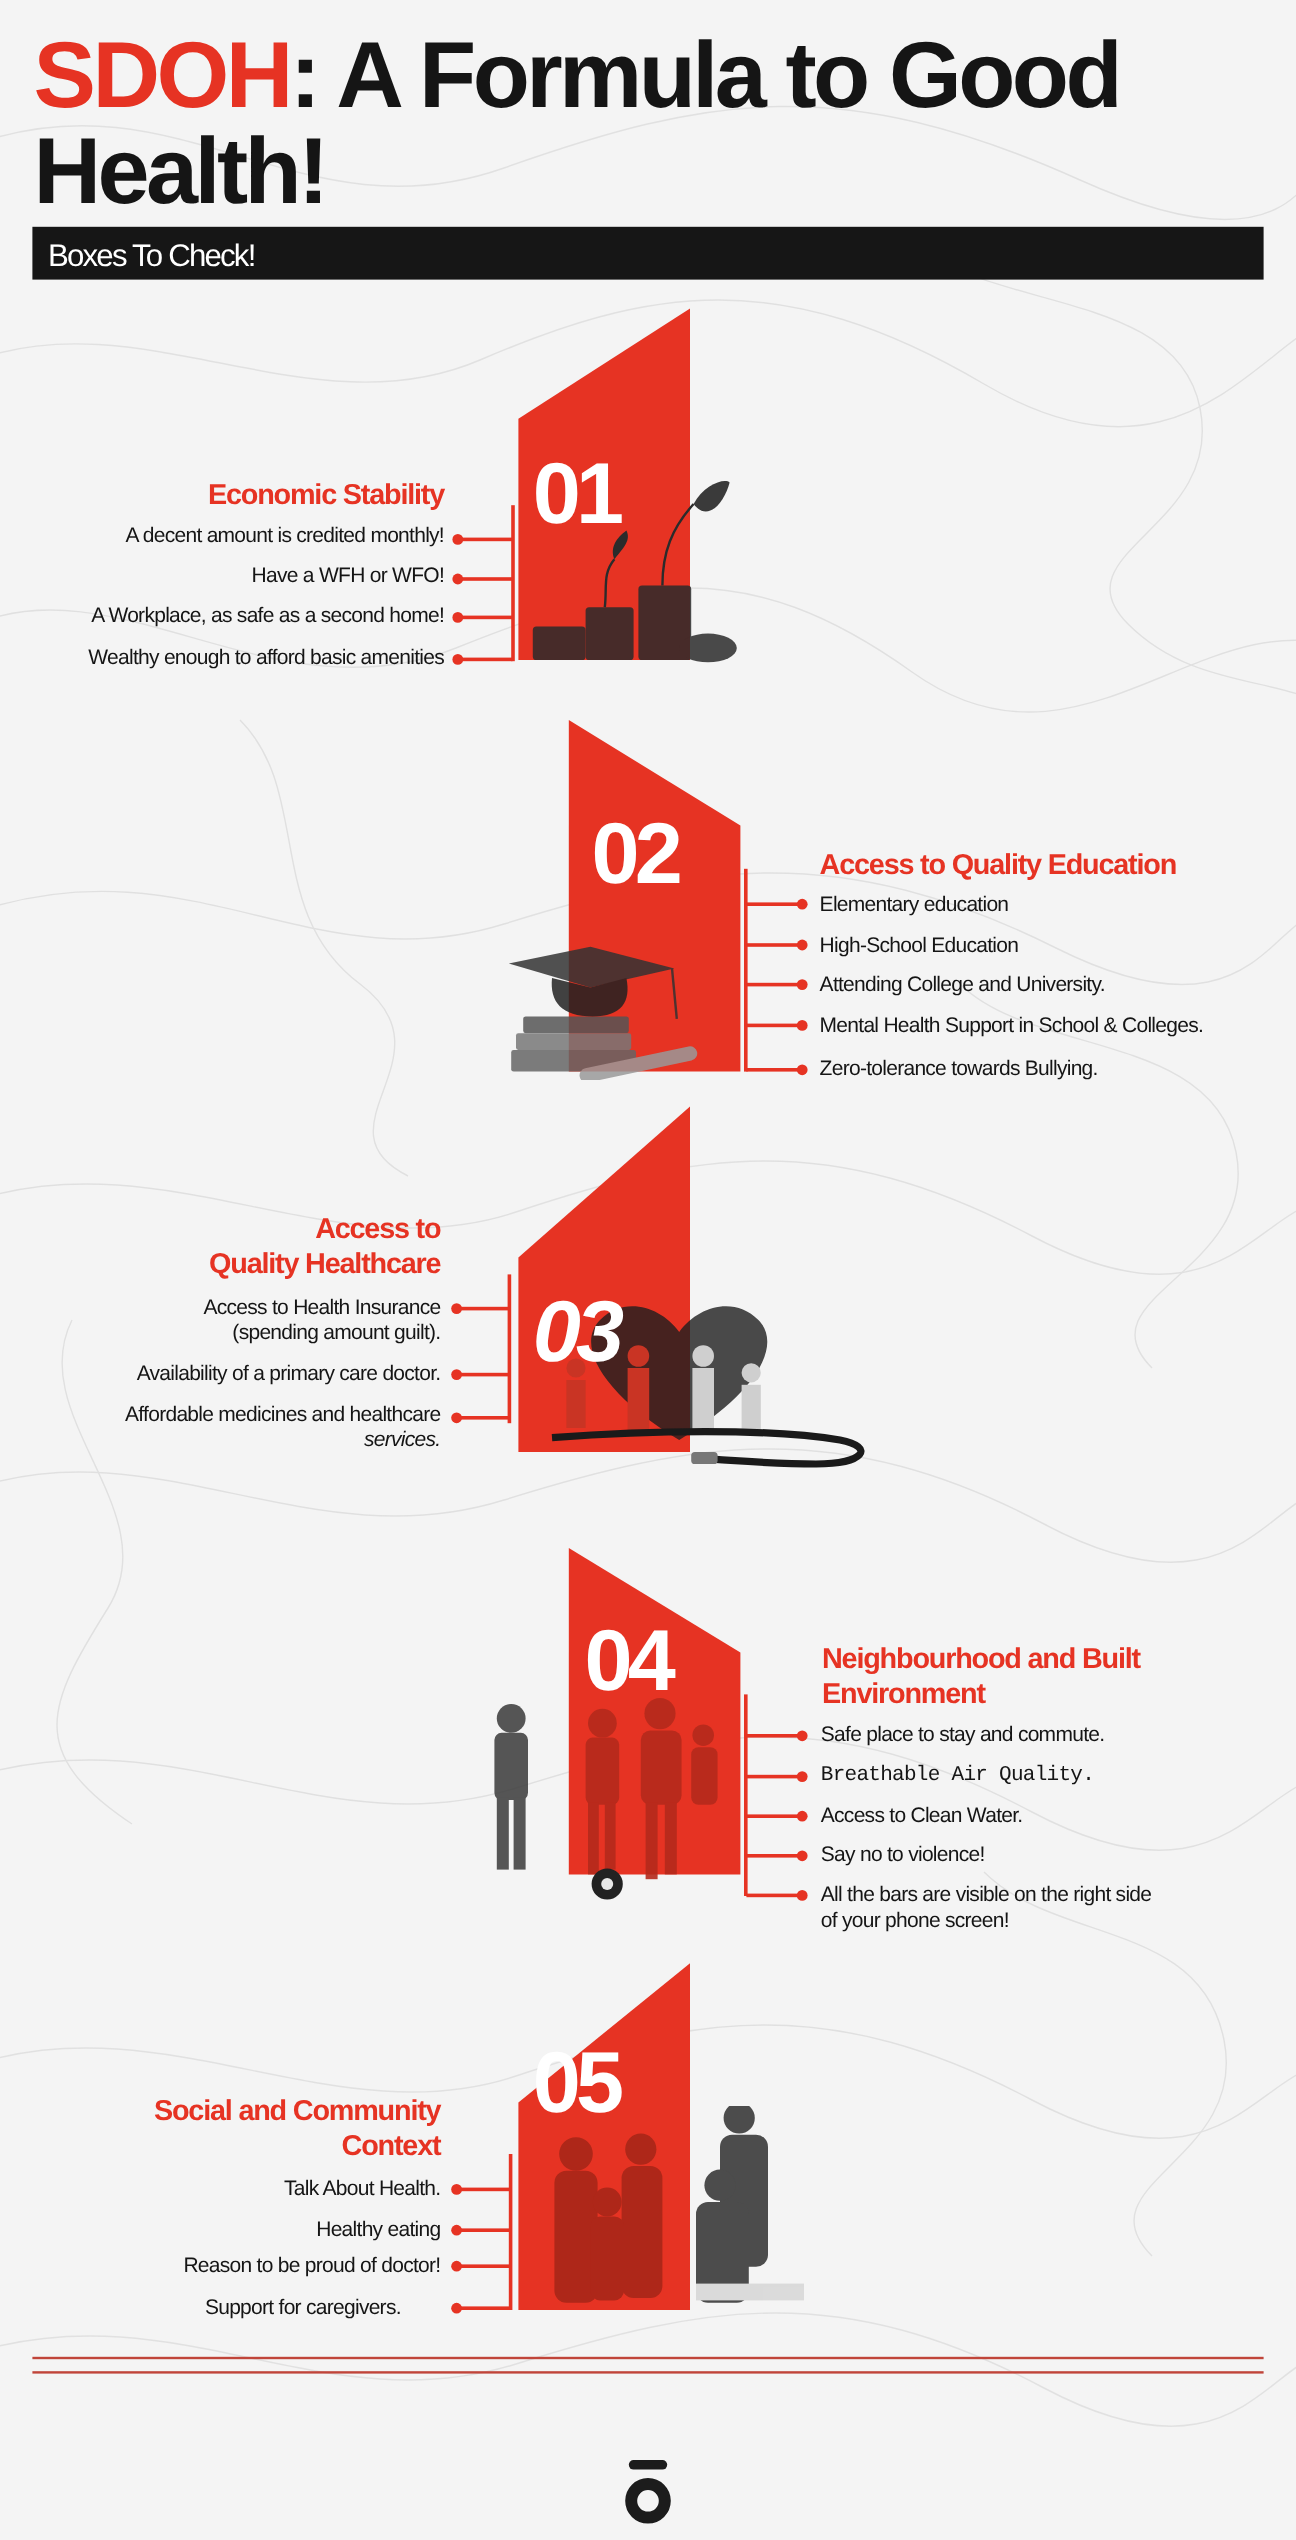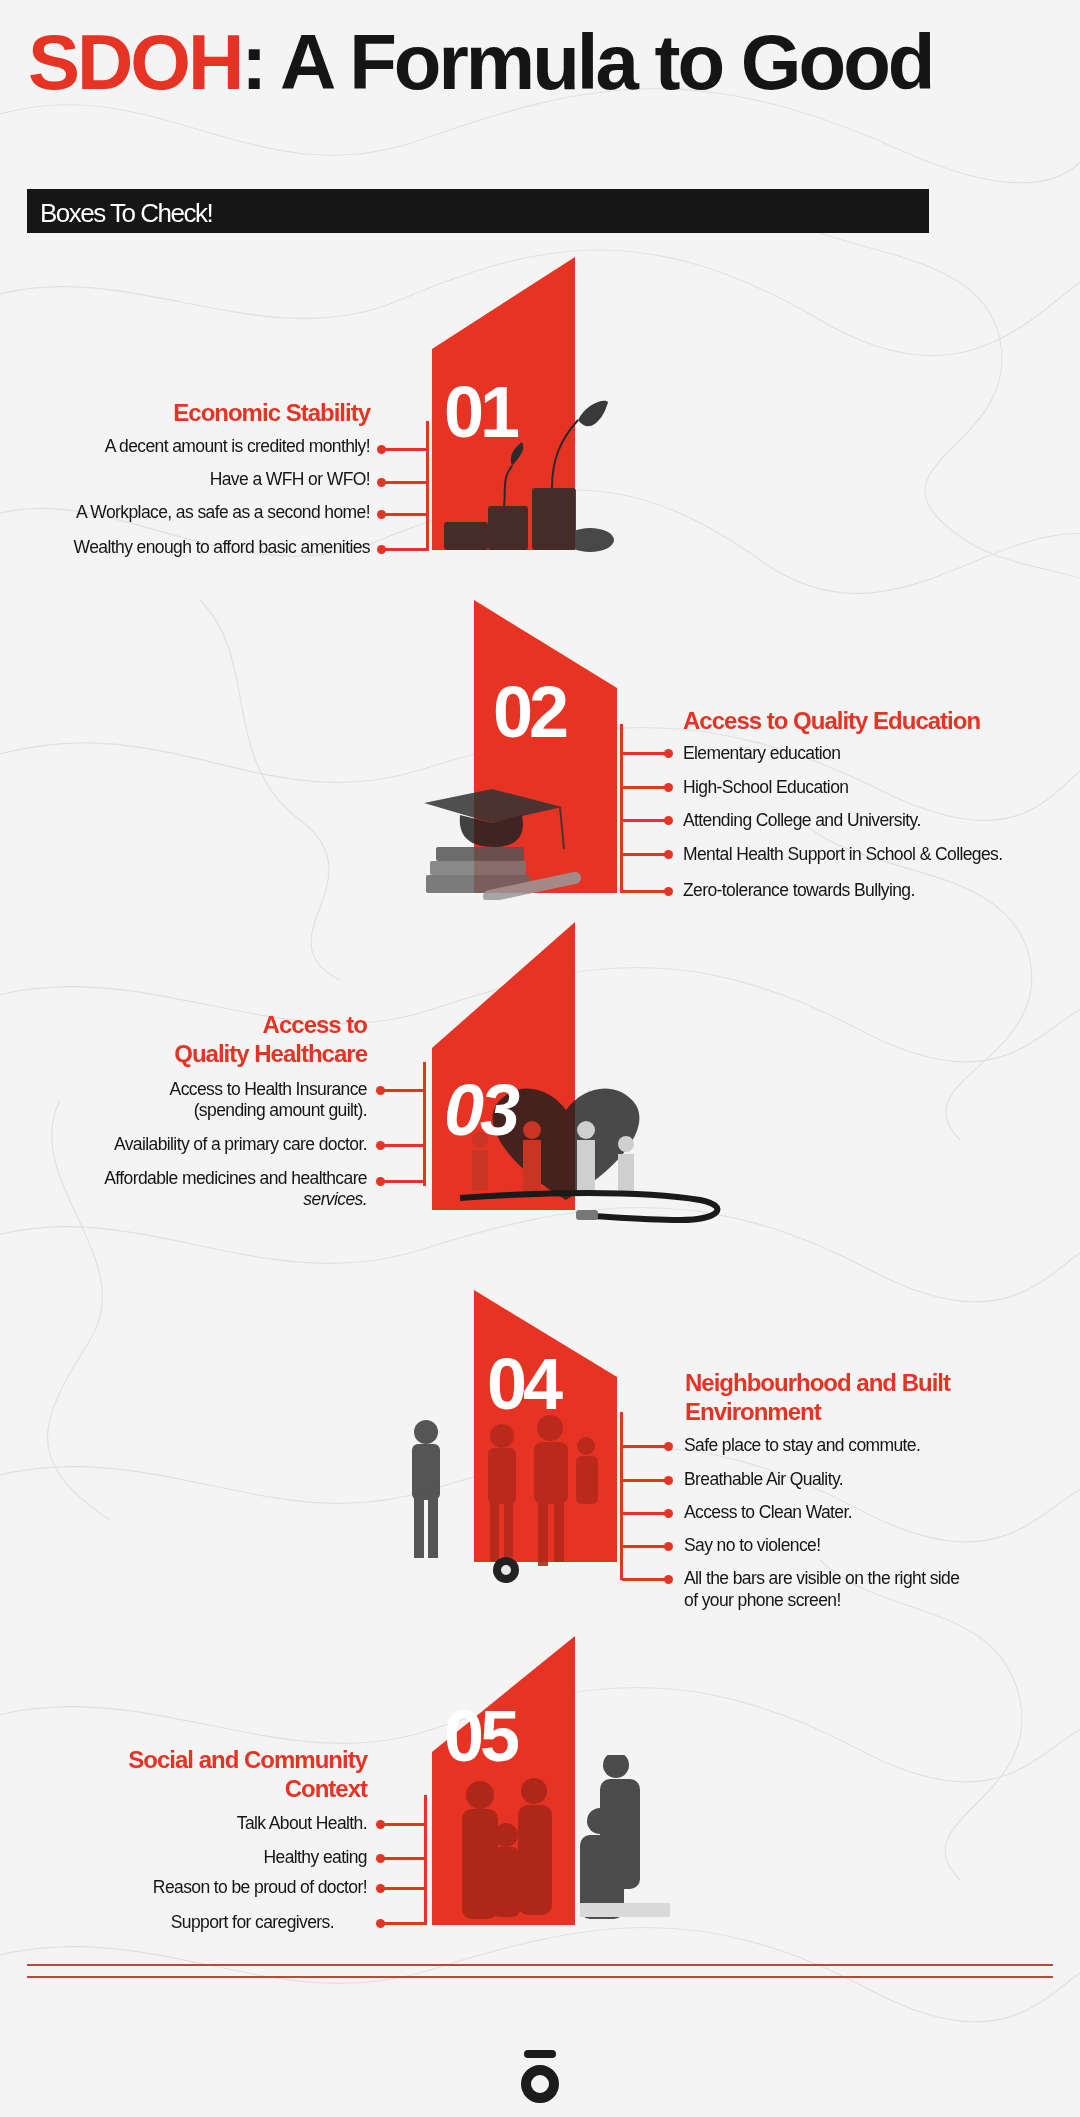--- a/index.html
+++ b/index.html
@@ -1,21 +1,21 @@
 <!DOCTYPE html>
 <html><head>
 <meta charset="utf-8">
 <style>
   html,body{margin:0;padding:0;}
   body{width:1080px;height:2117px;position:relative;overflow:hidden;background:#f4f4f4;font-family:"Liberation Sans","DejaVu Sans",sans-serif;}
   .topo{position:absolute;inset:0;z-index:0;}
   .abs{position:absolute;}
   .title{left:28px;top:22px;font-size:78px;line-height:80px;font-weight:700;letter-spacing:-3px;color:#151515;width:1000px;z-index:2;}
   .title .red{color:#e63323;}
-  .banner{left:27px;top:189px;width:902px;height:44px;background:#161616;z-index:2;}
+  .banner{left:27px;top:189px;width:1026px;height:44px;background:#161616;z-index:2;}
   .banner span{position:absolute;left:13px;top:9px;color:#fff;font-size:26px;letter-spacing:-1.5px;}
   .panel{z-index:1;}
   .num{position:absolute;color:#fff;font-weight:700;font-size:72px;letter-spacing:-4px;line-height:72px;z-index:3;}
   .heading{position:absolute;color:#e63323;font-weight:700;font-size:24px;letter-spacing:-1px;line-height:29px;z-index:3;}
   .item{position:absolute;color:#151515;font-size:17.5px;letter-spacing:-0.6px;line-height:22px;z-index:3;white-space:nowrap;}
   .r{text-align:right;}
   .vline{position:absolute;width:3px;background:#e63323;z-index:3;}
   .hline{position:absolute;height:3px;background:#e63323;z-index:3;}
   .dot{position:absolute;width:9px;height:9px;border-radius:50%;background:#e63323;z-index:3;}
   .footline{position:absolute;left:27px;width:1026px;height:2px;background:#c0453a;z-index:2;}
@@ -39,20 +39,21 @@
     <path d="M760 200 C 820 260, 980 240, 1000 340 S 880 460, 940 520 S 1080 560, 1120 600"></path>
     <path d="M800 820 C 860 880, 1010 860, 1030 960 S 900 1080, 960 1140"></path>
     <path d="M60 1100 C 20 1180, 140 1260, 90 1340 S 20 1460, 110 1520"></path>
     <path d="M200 600 C 260 660, 220 760, 300 820 S 260 940, 340 980"></path>
     <path d="M820 1560 C 880 1620, 1000 1600, 1020 1700 S 900 1820, 960 1880"></path>
   </g>
 </svg>
 
 <div class="abs title">
   <span class="red">SDOH</span><span>: A Formula to Good</span><br>
+  <span>Health!</span>
 </div>
 <div class="abs banner">
   <span>Boxes To Check!</span>
 </div>
 
 <svg class="abs panel" style="left:0;top:0;" width="1080" height="2117">
   <polygon points="432,349 575,257 575,550 432,550" fill="#e63323"></polygon>
   <polygon points="474,600 617,688 617,893 474,893" fill="#e63323"></polygon>
   <polygon points="432,1048 575,922 575,1210 432,1210" fill="#e63323"></polygon>
   <polygon points="474,1290 617,1377 617,1562 474,1562" fill="#e63323"></polygon>
@@ -152,21 +153,21 @@
       <rect x="178" y="74" width="16" height="40"></rect>
   </g>
   <path d="M20 118 C 100 112, 200 110, 260 120 C 290 126, 280 140, 240 140 C 200 140, 160 136, 150 136" fill="none" stroke="#1a1a1a" stroke-width="6"></path>
   <rect x="136" y="130" width="22" height="10" rx="3" fill="#777"></rect>
 </svg>
 
 <div class="num" style="left:487px;top:1348px;">04</div>
 <div class="heading" style="left:685px;top:1368px;">Neighbourhood and Built</div>
 <div class="heading" style="left:685px;top:1397px;">Environment</div>
 <div class="item" style="left:684px;top:1434px;">Safe place to stay and commute.</div>
-<div class="item" style="left:684px;top:1468px;">Breathable Air Quality.</div>
+<div class="item" style="left:684px;top:1468px;font-family:Liberation Mono, monospace;">Breathable Air Quality.</div>
 <div class="item" style="left:684px;top:1501px;">Access to Clean Water.</div>
 <div class="item" style="left:684px;top:1534px;">Say no to violence!</div>
 <div class="item" style="left:684px;top:1567px;">All the bars are visible on the right side</div>
 <div class="item" style="left:684px;top:1589px;">of your phone screen!</div>
 <div class="vline" style="left:620px;top:1412px;height:168px;"></div>
 <div class="hline" style="left:622px;top:1445px;width:46px;"></div>
 <div class="dot" style="left:664px;top:1442px;"></div>
 <div class="hline" style="left:622px;top:1479px;width:46px;"></div>
 <div class="dot" style="left:664px;top:1476px;"></div>
 <div class="hline" style="left:622px;top:1512px;width:46px;"></div>

